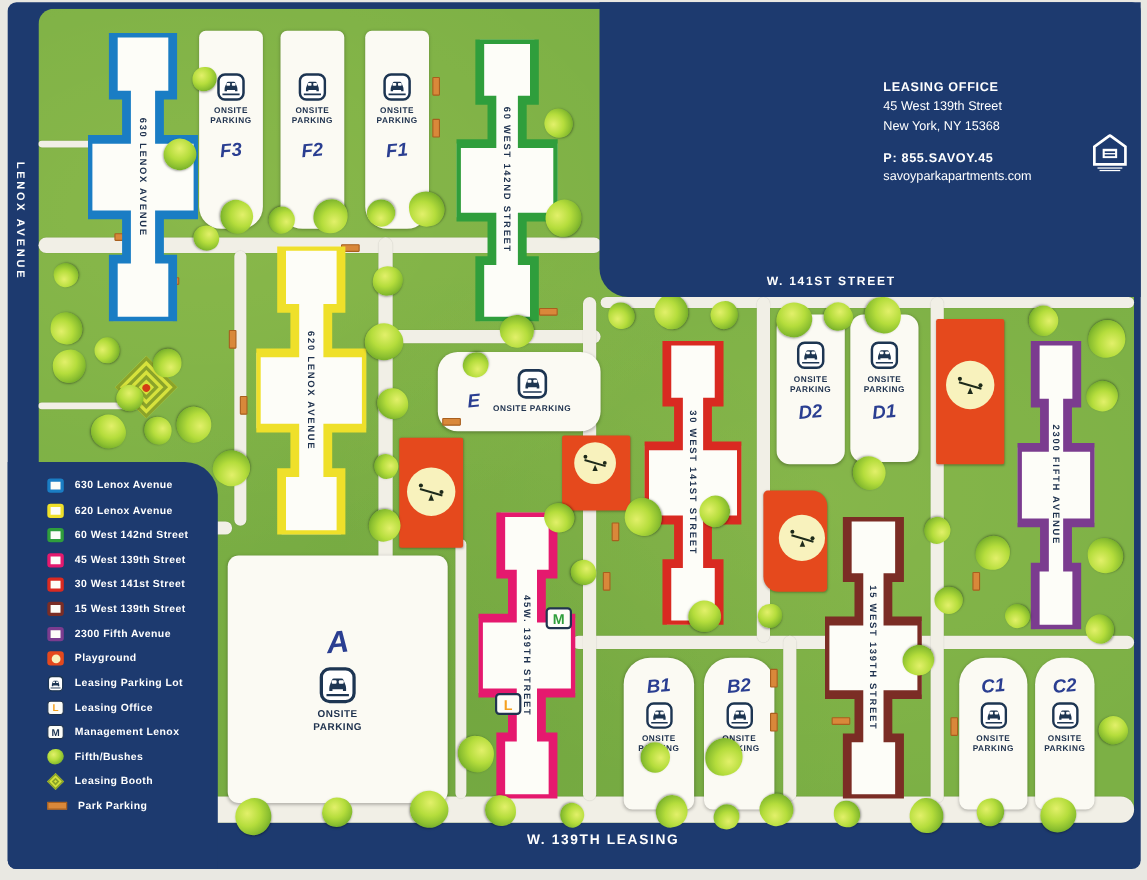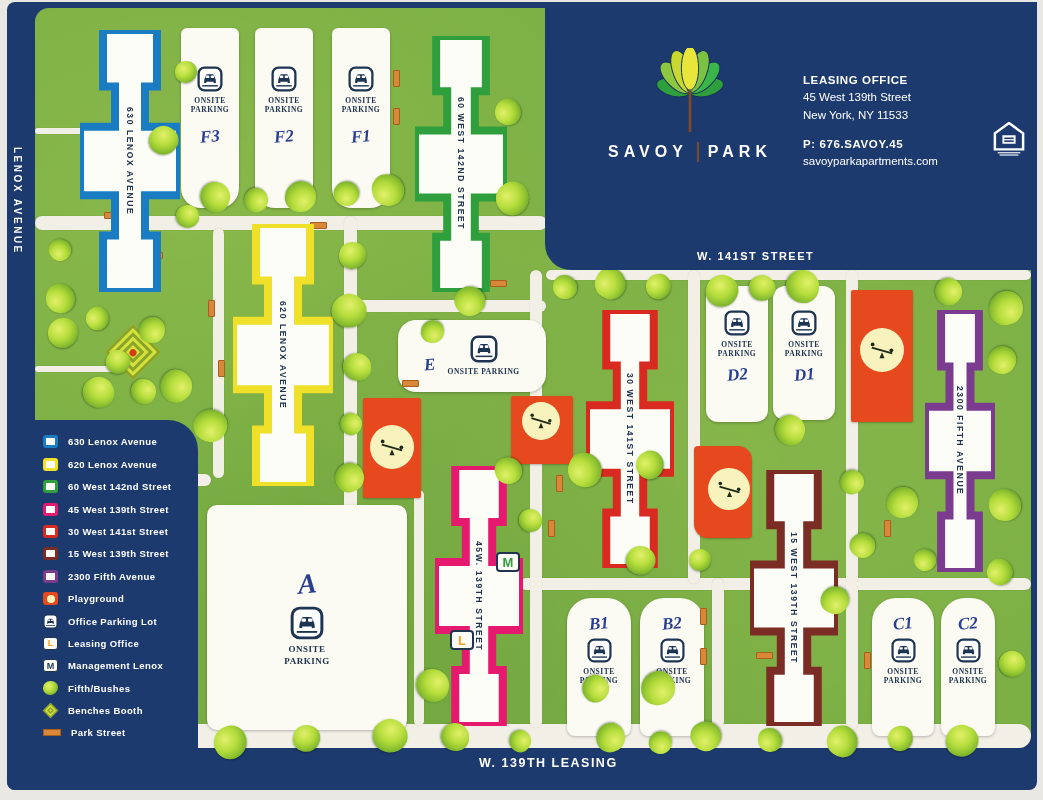--- a/index.html
+++ b/index.html
@@ -13,21 +13,21 @@
          radial-gradient(ellipse at 40% 85%, rgba(0,60,0,.08), transparent 45%),
          #7cb045;}
   .path{position:absolute;background:#f1efe6;border-radius:7px;z-index:1;box-shadow:0 0 1px rgba(0,0,0,.2);}
   
   .bld{position:absolute;z-index:3;}
   .bld svg{position:absolute;inset:0;overflow:visible;width:100%;height:100%;}
   .bld-label{position:absolute;inset:0;display:flex;align-items:center;justify-content:center;
     writing-mode:vertical-rl;font-size:8.5px;font-weight:bold;letter-spacing:1.6px;color:#20334f;z-index:2;white-space:nowrap;}
   
   .lot{position:absolute;background:#fbfaf3;z-index:2;display:flex;flex-direction:column;align-items:center;
-       box-shadow:0 1px 3px rgba(0,0,0,.25);font-family:Liberation Serif, serif;}
+       box-shadow:0 1px 3px rgba(0,0,0,.25);}
   .lot .car{flex:0 0 auto;}
   .onsite{font-size:7.5px;font-weight:bold;letter-spacing:.5px;color:#20334f;text-align:center;line-height:1.25;margin-top:4px;}
   .hand{font-style:italic;font-weight:bold;font-size:17px;color:#2a3e91;transform:rotate(-5deg);margin-top:12px;}
   
   .pg{position:absolute;background:#e5491d;z-index:2;border-radius:2px;box-shadow:0 1px 2px rgba(0,0,0,.25);}
   .pg-circle{position:absolute;background:#f8f2bd;border-radius:50%;display:flex;align-items:center;justify-content:center;}
   
   .tree{position:absolute;z-index:4;border-radius:50% 46% 54% 48%;
     background:radial-gradient(circle at 38% 35%, #e2f06a 0%, #b5dd3c 40%, #8cc030 65%, #64a024 85%, #568c1e 100%);
     box-shadow:0 1px 2px rgba(0,0,0,.35);}
@@ -355,45 +355,26 @@
       <div class="bench" style="left: 721px; top: 644px; width: 15px; height: 5px;"></div>
       <div class="bench" style="left: 829px; top: 644px; width: 5px; height: 15px;"></div>
       <div class="bench" style="left: 849px; top: 512px; width: 5px; height: 15px;"></div>
       <div class="bench" style="left: 913px; top: 460px; width: 15px; height: 5px;"></div>
       <div class="bench" style="left: 358px; top: 62px; width: 5px; height: 15px;"></div>
       <div class="bench" style="left: 358px; top: 100px; width: 5px; height: 15px;"></div>
       <div class="bench" style="left: 58px; top: 120px; width: 15px; height: 5px;"></div>
     </div>
 
   <div class="header">
-    <div class="logo">
-      <svg viewBox="0 0 90 92" width="86" height="88">
-        <g transform="translate(45,46)" stroke="#16305c" stroke-width="1">
-          <ellipse transform="rotate(-75)" cx="0" cy="-18" rx="9" ry="18" fill="#2f9e3c"></ellipse>
-          <ellipse transform="rotate(75)" cx="0" cy="-18" rx="9" ry="18" fill="#2f9e3c"></ellipse>
-          <ellipse transform="rotate(-45)" cx="0" cy="-21" rx="10" ry="21" fill="#8dc63f"></ellipse>
-          <ellipse transform="rotate(45)" cx="0" cy="-21" rx="10" ry="21" fill="#39b54a"></ellipse>
-          <ellipse transform="rotate(-20)" cx="0" cy="-23" rx="10" ry="23" fill="#c8d82e"></ellipse>
-          <ellipse transform="rotate(20)" cx="0" cy="-23" rx="10" ry="23" fill="#7cc242"></ellipse>
-          <ellipse cx="0" cy="-25" rx="9" ry="23" fill="#e8e63a"></ellipse>
-        </g>
-        <rect x="43.6" y="44" width="2.8" height="44" fill="#7a4a2b"></rect>
-      </svg>
-      <div class="logo-text">
-        <span>SAVOY</span>
-        <span class="trunk-div"></span>
-        <span>PARK</span>
-      </div>
-    </div>
     <div class="office">
       <div class="b">LEASING OFFICE</div>
       <div>45 West 139th Street</div>
-      <div>New York, NY 11533</div>
+      <div>New York, NY 15368</div>
       <div class="gap"></div>
-      <div class="b">P: 676.SAVOY.45</div>
+      <div class="b">P: 855.SAVOY.45</div>
       <div>savoyparkapartments.com</div>
     </div>
     <div class="eh">
       <svg viewBox="0 0 34 37" width="32" height="35">
         <path d="M17 1 L32 12 V29 H2 V12 Z" fill="none" stroke="#fff" stroke-width="2.6"></path>
         <rect x="10" y="14" width="14" height="9" fill="#fff"></rect>
         <rect x="12" y="16.4" width="10" height="1.7" fill="#1d3a6f"></rect>
         <rect x="12" y="19.4" width="10" height="1.7" fill="#1d3a6f"></rect>
         <rect x="5" y="32" width="24" height="1.2" fill="#fff"></rect>
         <rect x="7" y="34.4" width="20" height="1.2" fill="#fff"></rect>
@@ -434,39 +415,39 @@
     <div class="lrow">
       <span class="li-pg">
           <span></span>
         </span>
       <span class="lbl">Playground</span>
     </div>
     <div class="lrow">
       <svg class="car" width="15" height="15">
           <use href="#car"></use>
         </svg>
-      <span class="lbl">Office Parking Lot</span>
+      <span class="lbl">Leasing Parking Lot</span>
     </div>
     <div class="lrow">
       <span class="li-badge" style="color:#f5a01e;">L</span>
       <span class="lbl">Leasing Office</span>
     </div>
     <div class="lrow">
       <span class="li-badge" style="color:#1d3552;">M</span>
       <span class="lbl">Management Lenox</span>
     </div>
     <div class="lrow">
       <span class="li-tree"></span>
       <span class="lbl">Fifth/Bushes</span>
     </div>
     <div class="lrow">
       <span class="li-sec"></span>
-      <span class="lbl">Benches Booth</span>
+      <span class="lbl">Leasing Booth</span>
     </div>
     <div class="lrow">
       <span class="li-bench"></span>
-      <span class="lbl">Park Street</span>
+      <span class="lbl">Park Parking</span>
     </div>
   </div>
 
   <div class="street-lenox">LENOX AVENUE</div>
   <div class="street-139">W. 139TH LEASING</div>
 </div>
 
 </body></html>

